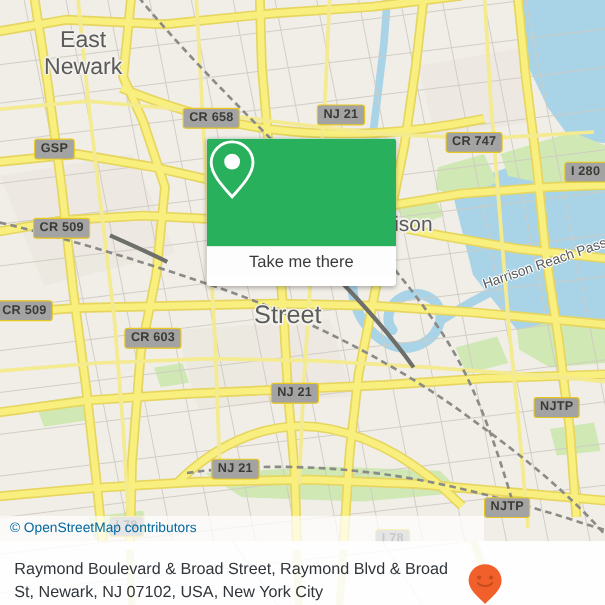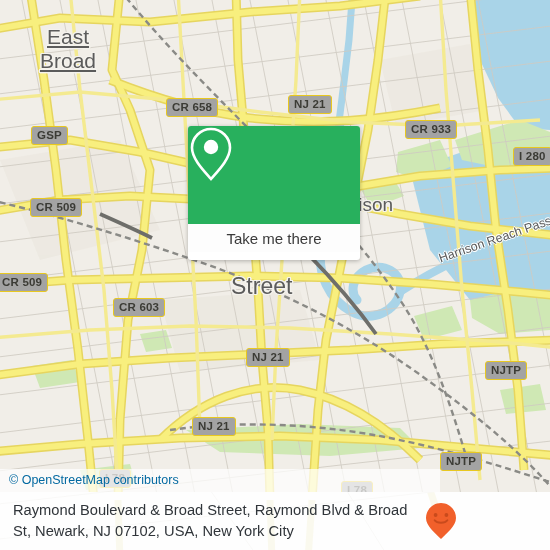--- a/index.html
+++ b/index.html
@@ -33,21 +33,21 @@
     position:absolute;
     color:#5b5b5b;
     font-size:21px;
     line-height:21px;
     white-space:nowrap;
     text-shadow:
       1.4px 0 #f4f2ed, -1.4px 0 #f4f2ed, 0 1.4px #f4f2ed, 0 -1.4px #f4f2ed,
       1px 1px #f4f2ed, -1px 1px #f4f2ed, 1px -1px #f4f2ed, -1px -1px #f4f2ed;
     font-family:"Liberation Sans", sans-serif;
   }
-  .placelabel.two{line-height:24px;text-align:center;text-decoration:underline;}
+  .placelabel.two{line-height:24px;text-align:center;}
   .riverlabel{
     position:absolute;
     color:#5a5a5a;
     font-size:12.5px;
     white-space:nowrap;
     transform-origin:0 0;
     text-shadow:
       1.2px 0 #fff, -1.2px 0 #fff, 0 1.2px #fff, 0 -1.2px #fff;
   }
 
@@ -78,21 +78,21 @@
     white-space:nowrap;
   }
 
   
   .footer{
     position:absolute;left:0;top:492px;width:550px;height:58px;
     background:#fefefe;overflow:hidden;
   }
   .footer-wm{position:absolute;left:0;top:-492px;opacity:.10;}
   .footer-inner{
-    position:relative;display:flex;align-items:center;height:58px;
+    position:relative;display:flex;align-items:flex-end;height:58px;
     padding:0 12px 0 13px;box-sizing:border-box;gap:17px;
   }
   .addr{
     color:#30353a;font-size:14.7px;line-height:21px;
     flex:1 1 auto;max-width:395px;
   }
   .logo{display:flex;align-items:center;gap:3px;flex:0 0 auto;}
   .logo-word{color:#262626;font-size:30px;line-height:30px;font-weight:bold;letter-spacing:-.6px;}
 </style>
 </head>
@@ -212,30 +212,30 @@
         <path d="M170,430 C240,420 320,424 390,438 C450,450 500,466 550,482"></path>
       </g>
       <g stroke="#6e6e6a" stroke-width="3.8" fill="none">
         <path d="M300,246 C330,276 356,306 376,334"></path>
         <path d="M100,214 C118,222 136,230 152,238"></path>
       </g>
     </svg>
 
     <div class="placelabel two" style="left:40px;top:25px;">
       <div>East</div>
-      <div>Broad</div>
+      <div>Newark</div>
     </div>
     <div class="placelabel" style="left:231px;top:276px;font-size:23px;">Street</div>
     <div class="placelabel" style="left:352px;top:194px;font-size:19px;">rison</div>
 
     <div class="riverlabel" style="left:437px;top:252px;transform:rotate(-19deg);">Harrison Reach Passaic River</div>
 
     <div class="shield" style="left:166px;top:98px;">CR 658</div>
     <div class="shield" style="left:288px;top:95px;">NJ 21</div>
-    <div class="shield" style="left:405px;top:120px;">CR 933</div>
+    <div class="shield" style="left:405px;top:120px;">CR 747</div>
     <div class="shield" style="left:31px;top:126px;text-align:center;">GSP</div>
     <div class="shield" style="left:513px;top:147px;">I 280</div>
     <div class="shield" style="left:144px;top:191px;margin-left:46px;">CR 508</div>
     <div class="shield" style="left:30px;top:198px;">CR 509</div>
     <div class="shield" style="left:-4px;top:273px;">CR 509</div>
     <div class="shield" style="left:113px;top:298px;">CR 603</div>
     <div class="shield" style="left:246px;top:348px;">NJ 21</div>
     <div class="shield" style="left:485px;top:361px;">NJTP</div>
     <div class="shield" style="left:192px;top:417px;">NJ 21</div>
     <div class="shield" style="left:440px;top:452px;">NJTP</div>

